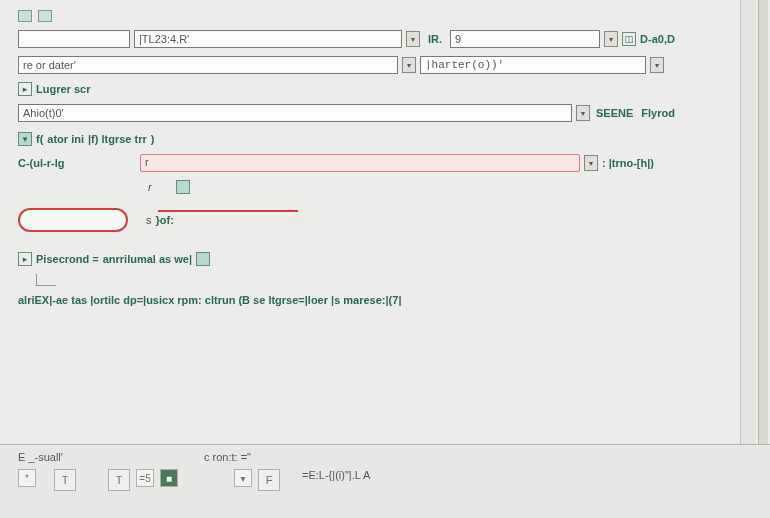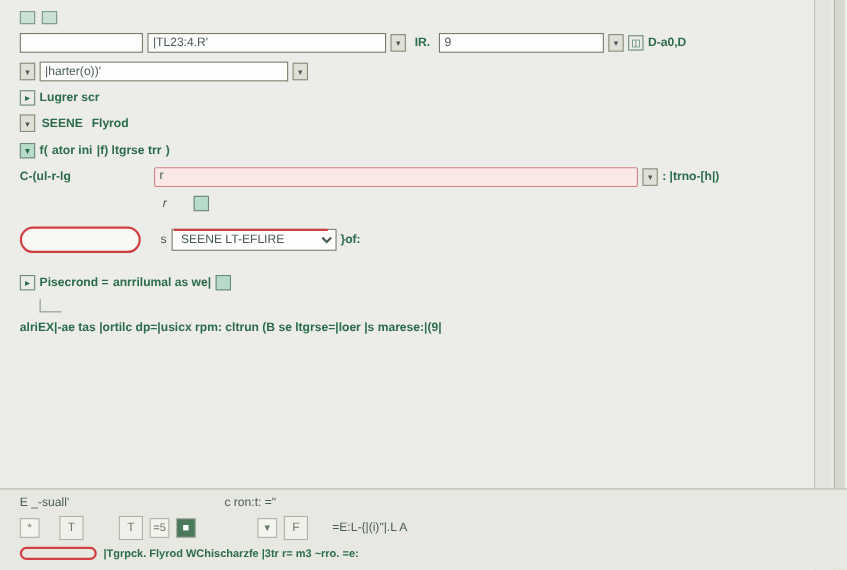--- a/index.html
+++ b/index.html
@@ -71,21 +71,21 @@
   .bracket { color:#2a6b4a; font-weight:bold; }
   .toolbar-bottom {
     position: absolute;
     left: 0; right: 0;
     top: 444px;
     height: 74px;
     border-top: 1px solid #b8b8b0;
     background: #e8e8e2;
     padding: 6px 18px;
   }
-  .tb-row { display:flex; align-items:center; gap:6px; margin-bottom:6px; }
+  .tb-row { display:flex; gap:6px; margin-bottom:6px; }
   .tb-btn {
     width: 22px; height: 22px;
     border: 1px solid #b0b0a8;
     background: #f0f0ea;
     display:inline-flex;
     align-items:center;
     justify-content:center;
     font-size:11px;
     color:#6a7a6a;
     cursor:pointer;
@@ -135,41 +135,43 @@
 
 <div class="main-panel">
 
   <div class="row top-icons">
     <span></span>
     <span></span>
   </div>
 
   <div class="row">
     <input type="text" style="width: 112px;" value="">
-    <input type="text" style="width: 217px;" value="|TL23:4.R'">
+    <input type="text" style="width: 268px;" value="|TL23:4.R'">
     <span class="dropdown-arrow">▾</span>
     <span class="label-green" style="padding:0 4px">IR.</span>
     <input type="text" style="width: 150px;" value="9">
     <span class="dropdown-arrow">▾</span>
     <span class="icon-box">◫</span>
     <span class="label-green">D-a0,D</span>
   </div>
 
   <div class="row">
-    <span class="dropdown-arrow">▾</span>
-    <input type="text" style="width: 226px;" value="|harter(o))'">
+    <input type="text" style="width: 380px;" value="re or dater'">
+    <span class="dropdown-arrow">▾</span>
+    <input type="text" style="width: 226px; font-family: Liberation Mono, monospace;" value="|harter(o))'">
     <span class="dropdown-arrow">▾</span>
   </div>
 
   <div class="row">
     <span class="icon-box">▸</span>
     <span class="label-green">Lugrer scr</span>
   </div>
 
   <div class="row">
+    <input type="text" style="width: 554px;" value="Ahio(t)0'">
     <span class="dropdown-arrow">▾</span>
     <span class="label-green" style="padding:0 2px">SEENE</span>
     <span class="label-green" style="padding:0 2px">Flyrod</span>
   </div>
 
   <div class="row" style="margin-top:10px">
     <span class="icon-box" style="background:#b8dac8">▾</span>
     <span class="label-green bracket">f(</span>
     <span class="label-green"> ator ini</span>
     <span class="label-green">  |f) ltgrse trr</span>
@@ -188,37 +190,34 @@
   <div class="row" style="margin-left:130px; gap:24px">
     <span class="label-dark" style="font-style:italic">r</span>
     <span class="icon-box" style="background:#b8dac8"></span>
   </div>
 
 
   <div class="row" style="margin-top:14px">
     <div class="red-oval"></div>
     <span style="width:10px"></span>
     <span class="label-dark">s</span>
-    <select style="width:150px; height:20px">
-      <option>SEENE LT-EFLIRE</option>
-    </select>
     <span class="label-green"> }of:</span>
   </div>
   <div style="position:relative; top:-30px; left:140px; width:140px; height:2px" class="red-underline"></div>
 
   <div class="row" style="margin-top:10px">
     <span class="icon-box">▸</span>
     <span class="label-green">Pisecrond =</span>
     <span class="label-green"> anrrilumal as we|</span>
     <span class="icon-box" style="background:#b8dac8"></span>
   </div>
   <div style="margin-left:18px; width:20px; height:12px; border-left:1px solid #8a9a8a; border-bottom:1px solid #8a9a8a"></div>
 
   <div class="row" style="margin-top:8px">
-    <span class="label-green" style="font-size:11px">alriEX|-ae  tas |ortilc dp=|usicx  rpm: cltrun (B se ltgrse=|loer |s marese:|(9|</span>
+    <span class="label-green" style="font-size:11px">alriEX|-ae  tas |ortilc dp=|usicx  rpm: cltrun (B se ltgrse=|loer |s marese:|(7|</span>
   </div>
 
 </div>
 
 <div class="collapse-btn">⁃</div>
 
 <div class="toolbar-bottom">
   <div class="tb-row">
     <span class="label-dark" style="width:180px">E _-suall'</span>
     <span class="label-dark">c ron:t: ="</span>
@@ -230,17 +229,13 @@
     <span style="width:20px"></span>
     <span class="tb-btn">T</span>
     <span class="tb-btn-sm">=5</span>
     <span class="tb-btn-sm" style="background:#4a7a5a; color:#fff">■</span>
     <span style="width:44px"></span>
     <span class="tb-btn-sm">▾</span>
     <span class="tb-btn">F</span>
     <span style="width:10px"></span>
     <span class="label-dark">=E:L-{|(i)"|.L A</span>
   </div>
-  <div class="tb-row" style="margin-top:2px">
-    <span style="display:inline-block; width:70px; height:12px; border:2px solid #d04040; border-radius:10px"></span>
-    <span class="label-green" style="font-size:10px">|Tgrpck.  Flyrod  WChischarzfe |3tr r=  m3  ~rro. =e:</span>
-  </div>
 </div>
 
 </body></html>

